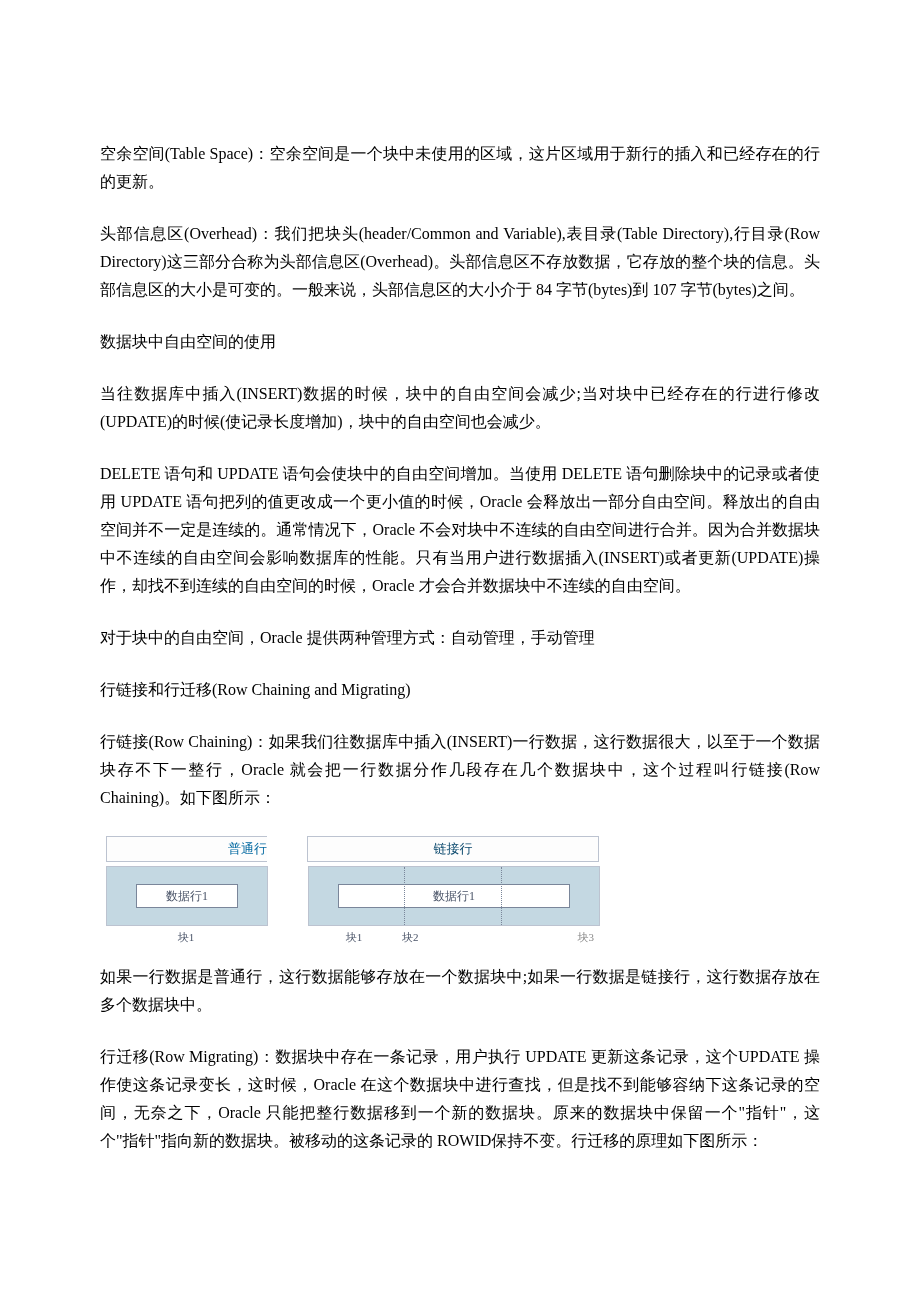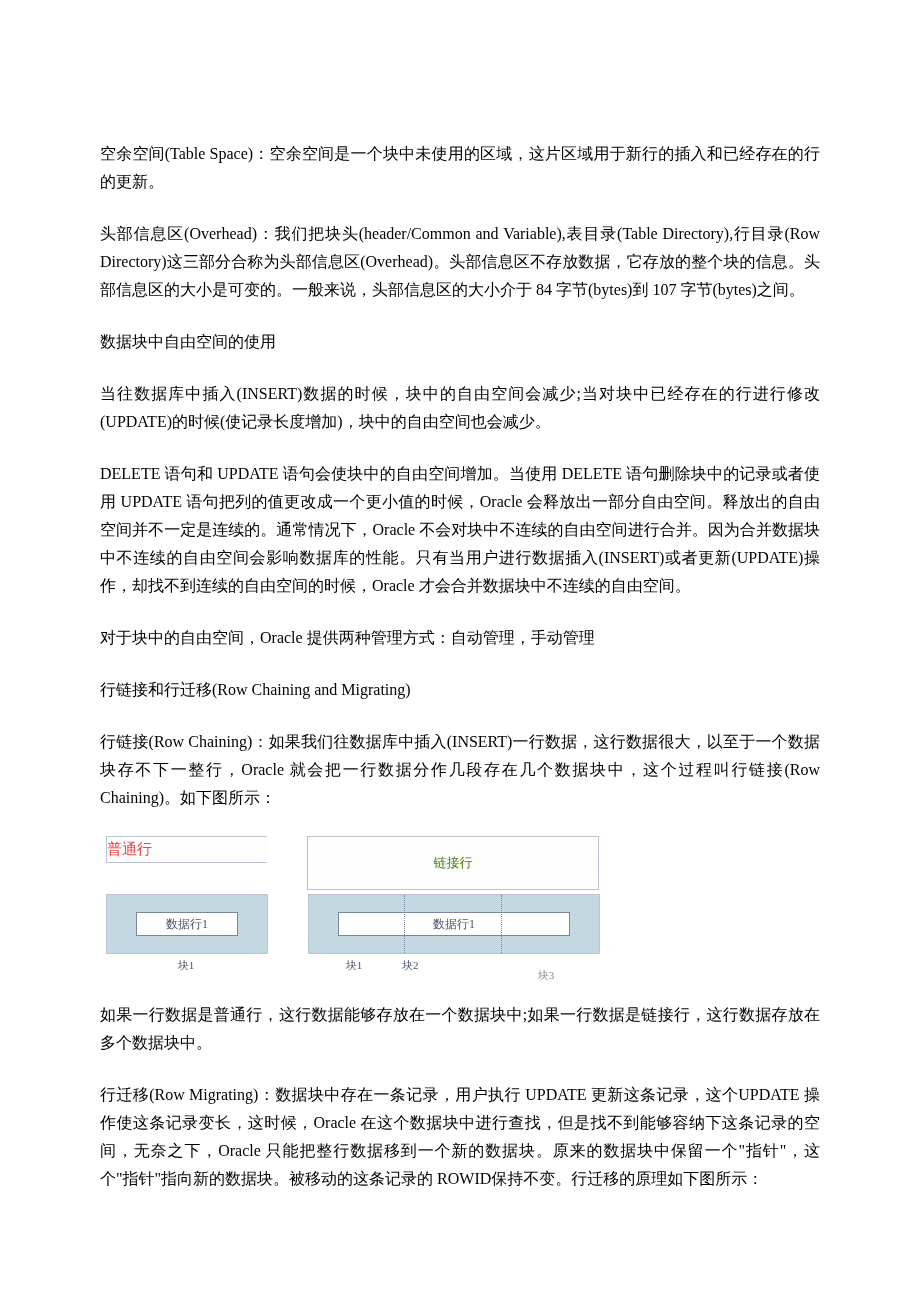--- a/index.html
+++ b/index.html
@@ -28,36 +28,36 @@
   }
   .diagram {
     width: 500px;
   }
   .diag-headers {
     display: flex;
     align-items: flex-start;
   }
   .diag-header-left {
     width: 160px;
-    text-align: left;
-    font-size: 15px;
-    color: #ef4444;
+    text-align: right;
+    font-size: 13px;
+    color: #0369a1;
     border: 1px solid #bcc3d0;
     border-right: none;
     padding: 3px 0;
     background: #fdfdfd;
     margin-left: 6px;
   }
   .diag-header-right {
     width: 290px;
     text-align: center;
     font-size: 13px;
-    color: #4d7c0f;
-    border: 1px solid #bcc3d0;
-    padding: 17px 0;
+    color: #0c4a6e;
+    border: 1px solid #bcc3d0;
+    padding: 3px 0;
     background: #fdfdfd;
     margin-left: 40px;
   }
   .diag-middle {
     display: flex;
     align-items: flex-start;
     margin-top: 4px;
   }
   .diag-block-left {
     width: 160px;
@@ -119,23 +119,22 @@
   }
   .lbl-b1b {
     width: 96px;
     text-align: center;
   }
   .lbl-b2 {
     width: 96px;
   }
   .lbl-b3 {
     width: 96px;
-    text-align: center;
+    text-align: right;
     color: #888;
-    margin-top: 10px;
   }
   .diag-vsep1 {
     position: absolute;
     left: 95px;
     top: 0;
     bottom: 0;
     border-left: 1px dotted #7a869a;
   }
   .diag-vsep2 {
     position: absolute;

